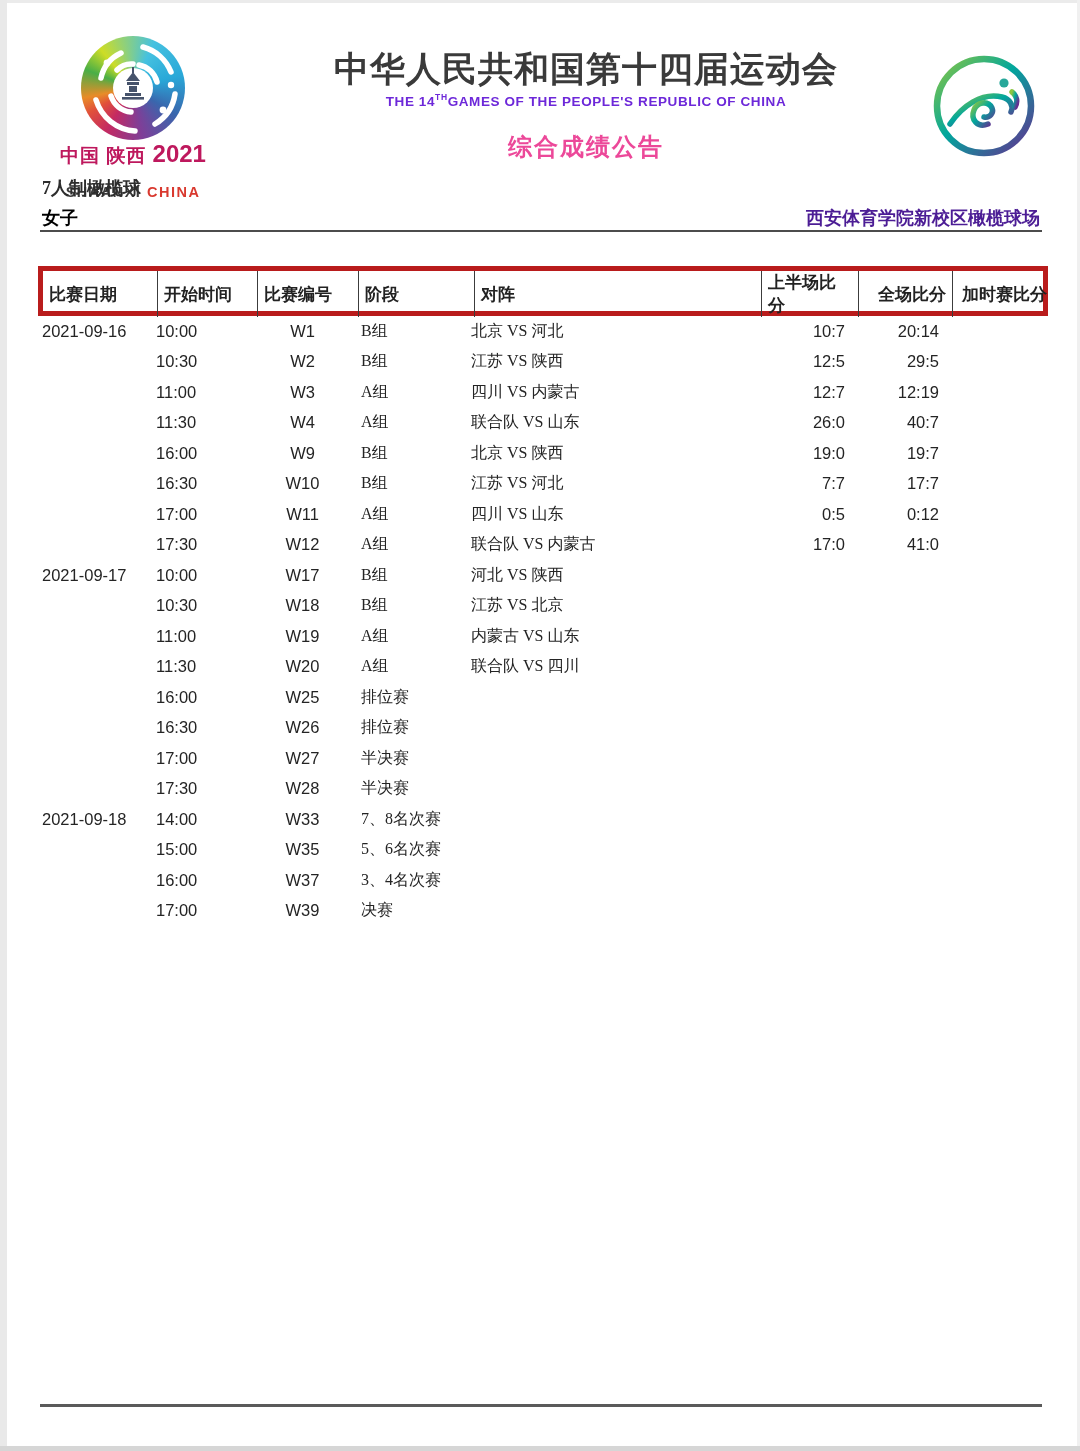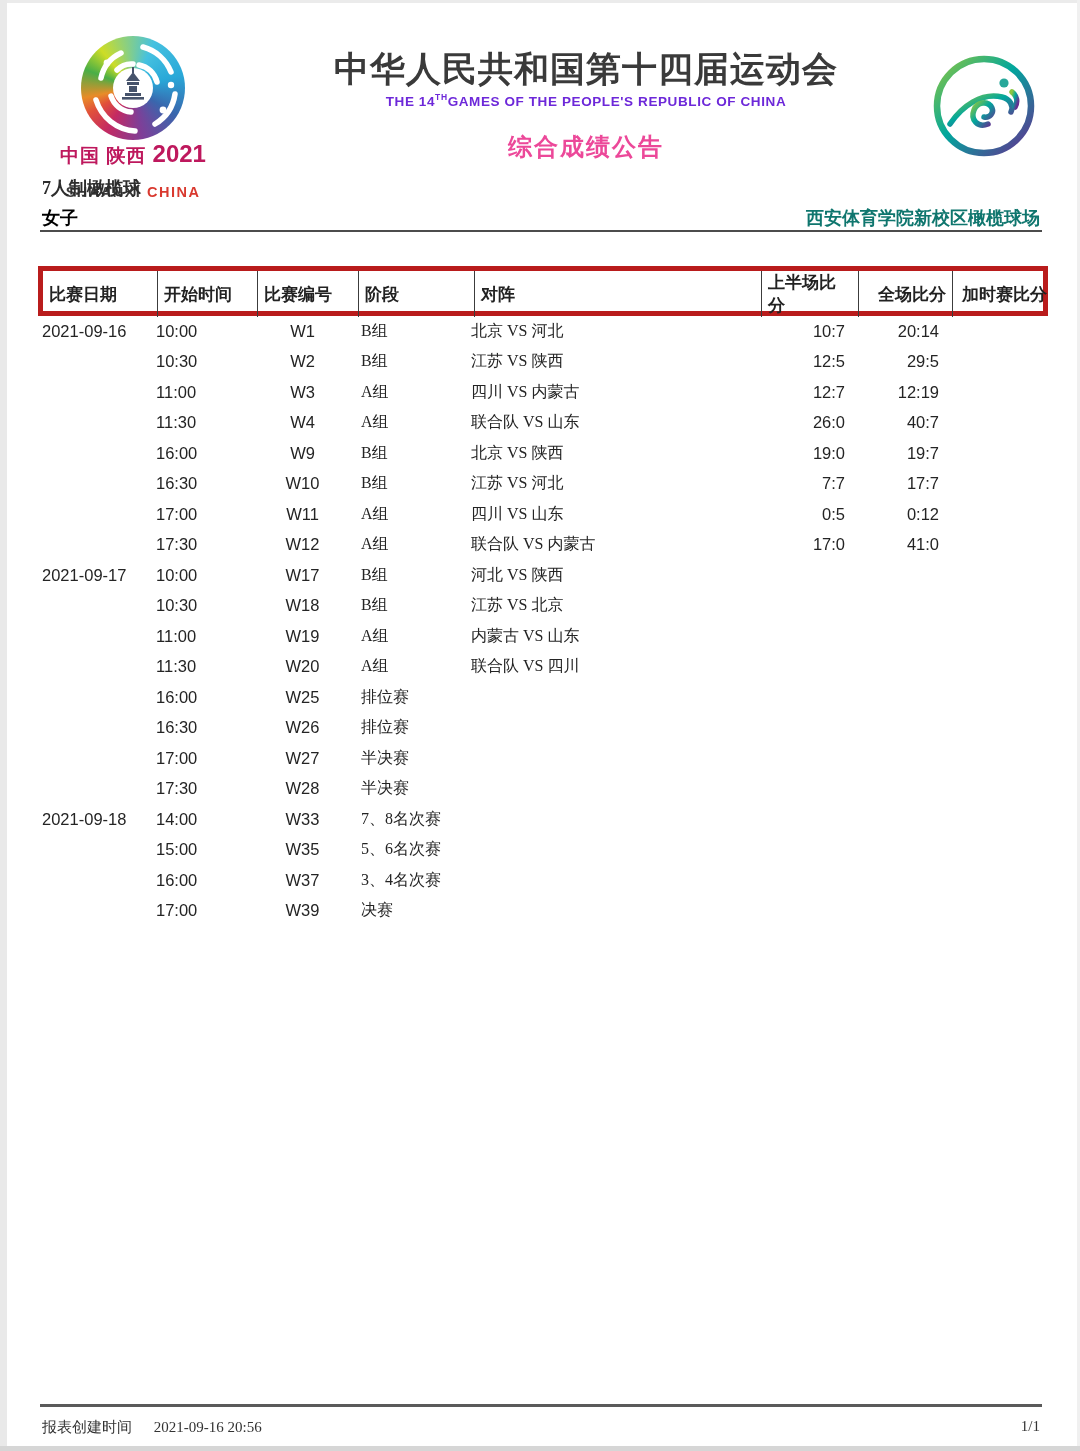--- a/index.html
+++ b/index.html
@@ -40,21 +40,21 @@
     font-family:"Liberation Sans","DejaVu Sans",sans-serif; font-weight:600;
     font-size:13.5px; color:#6d28d9; letter-spacing:0.6px; margin-top:2px;
   }
   .sub-title sup { font-size:8.5px; }
   .bulletin-title { margin-top:22px; font-size:24px; font-weight:bold; color:#ec4899; letter-spacing:2px; }
 
   .picto-wrap { position:absolute; left:928px; top:50px; width:112px; height:112px; }
 
   .sport-line  { position:absolute; left:42px; top:176px; font-size:18px; font-weight:bold; color:#2d2d2d; }
   .gender-line { position:absolute; left:42px; top:206px; font-size:18px; font-weight:bold; color:#000000; }
-  .venue-line  { position:absolute; right:40px; top:206px; font-size:18px; font-weight:bold; color:#0f766e; }
+  .venue-line  { position:absolute; right:40px; top:206px; font-size:18px; font-weight:bold; color:#4c1d95; }
   .head-rule   { position:absolute; left:40px; top:230px; width:1002px; height:2px; background:#4c4c4c; }
 
   
   .rtable { position:absolute; left:38px; top:266px; width:1010px; }
   .grid-row {
     display:grid;
     grid-template-columns:114px 100px 101px 116px 287px 97px 94px 101px;
     align-items:center;
   }
   .thead { border:5px solid #b91c1c; height:40px; }
@@ -386,20 +386,13 @@
       <div class="td c-stage">决赛</div>
       <div class="td c-teams"></div>
       <div class="td c-half sans"></div>
       <div class="td c-full sans"></div>
       <div class="td c-ot sans"></div>
     </div>
   </div>
   </div>
 
   <div class="foot-rule"></div>
-  <div class="foot-row">
-    <div class="foot-created">
-      <span class="lbl">报表创建时间</span>
-      <span>2021-09-16 20:56</span>
-    </div>
-    <div>1/1</div>
-  </div>
 </div>
 
 </body></html>

